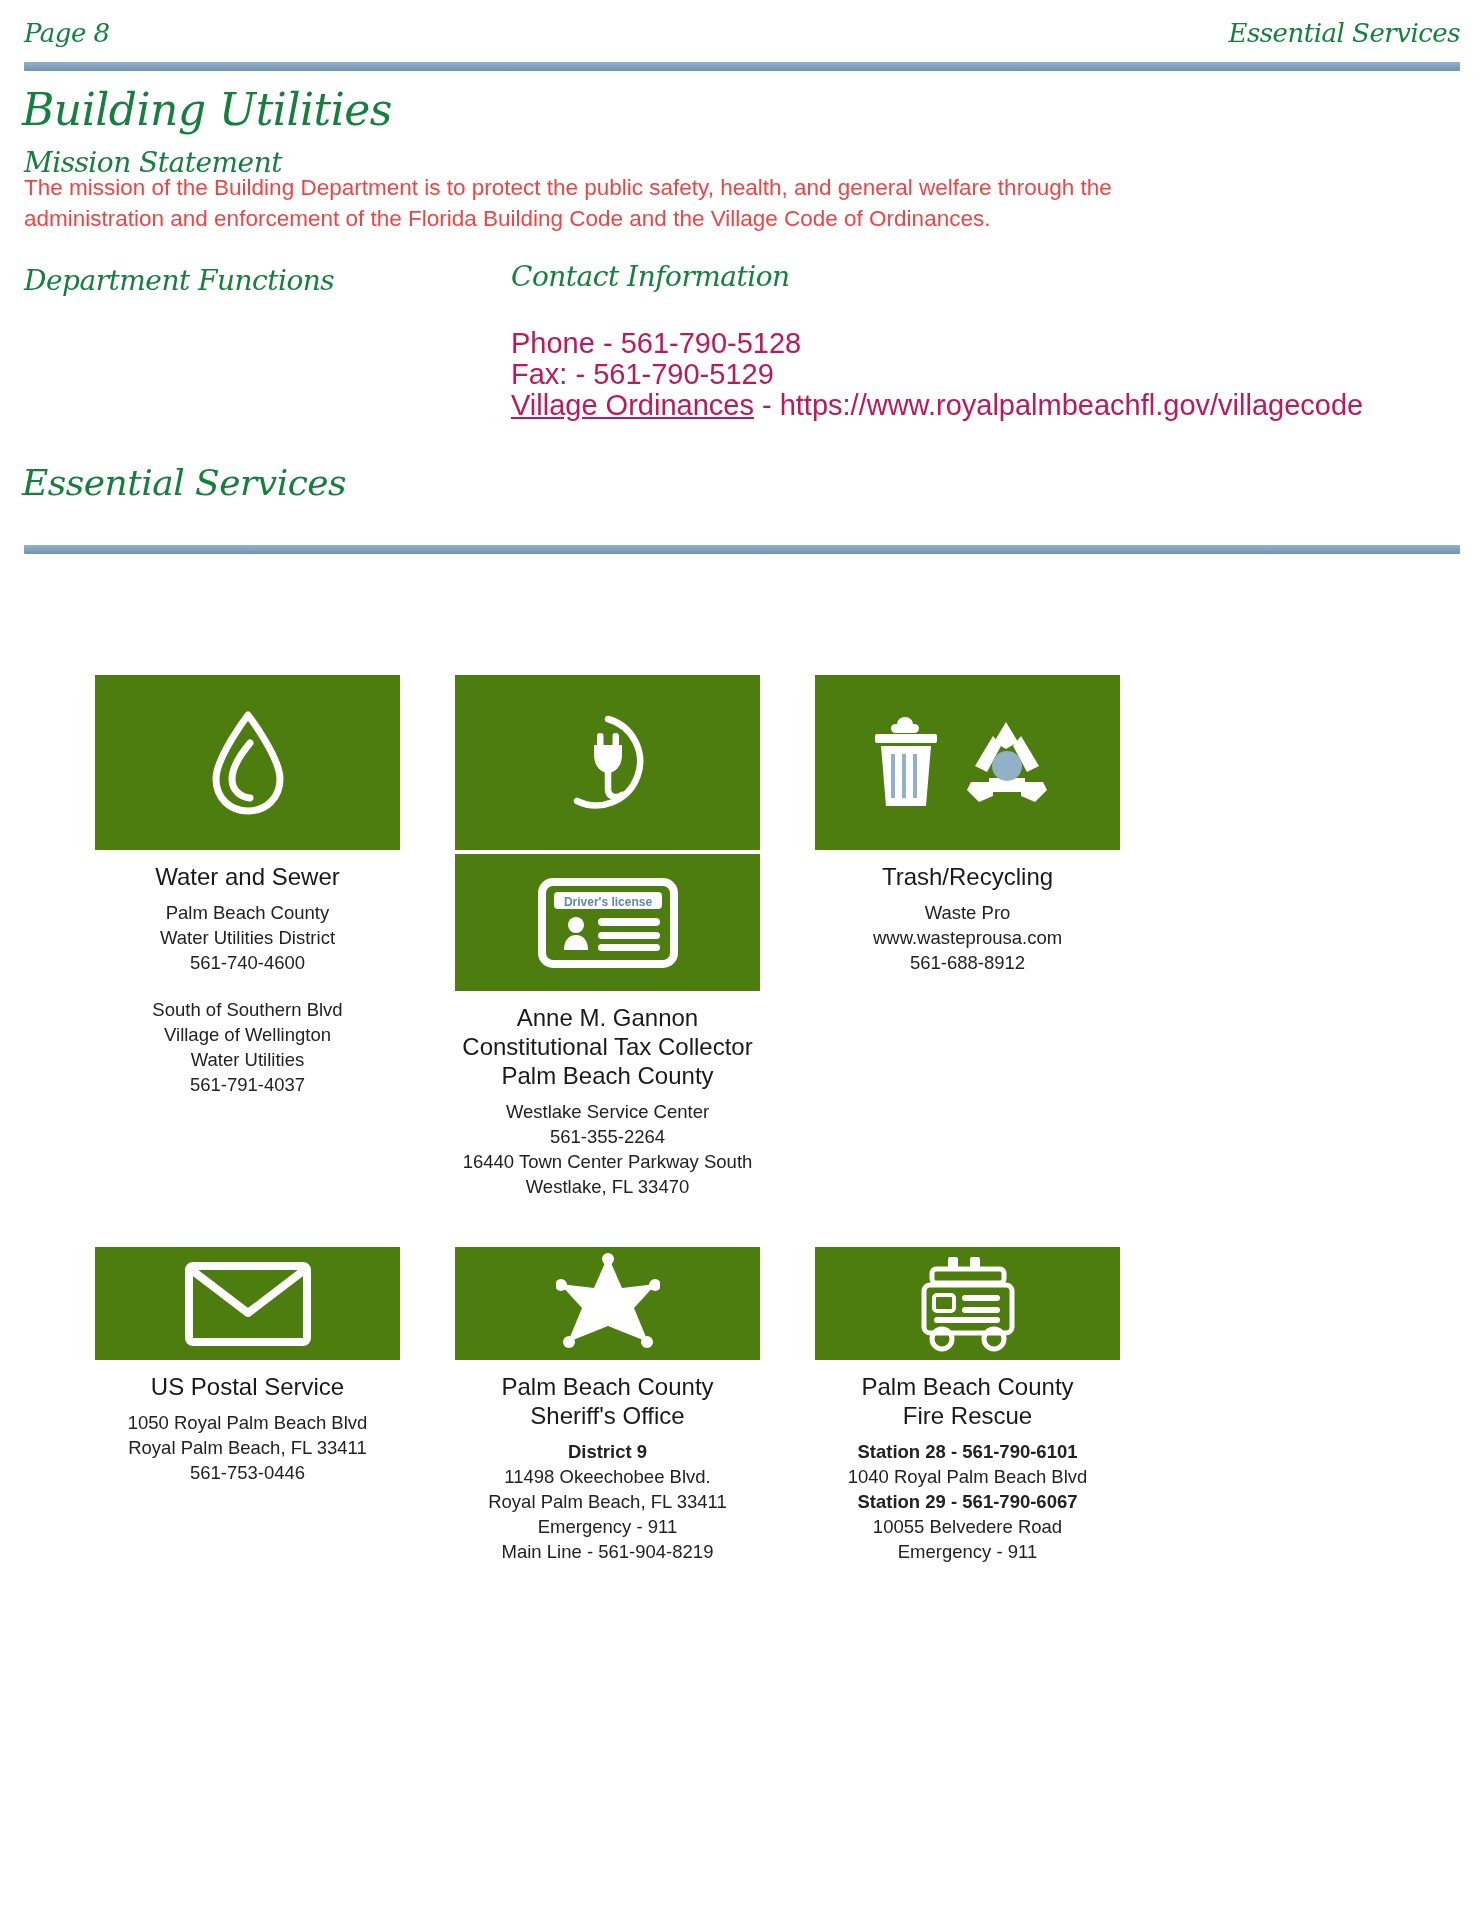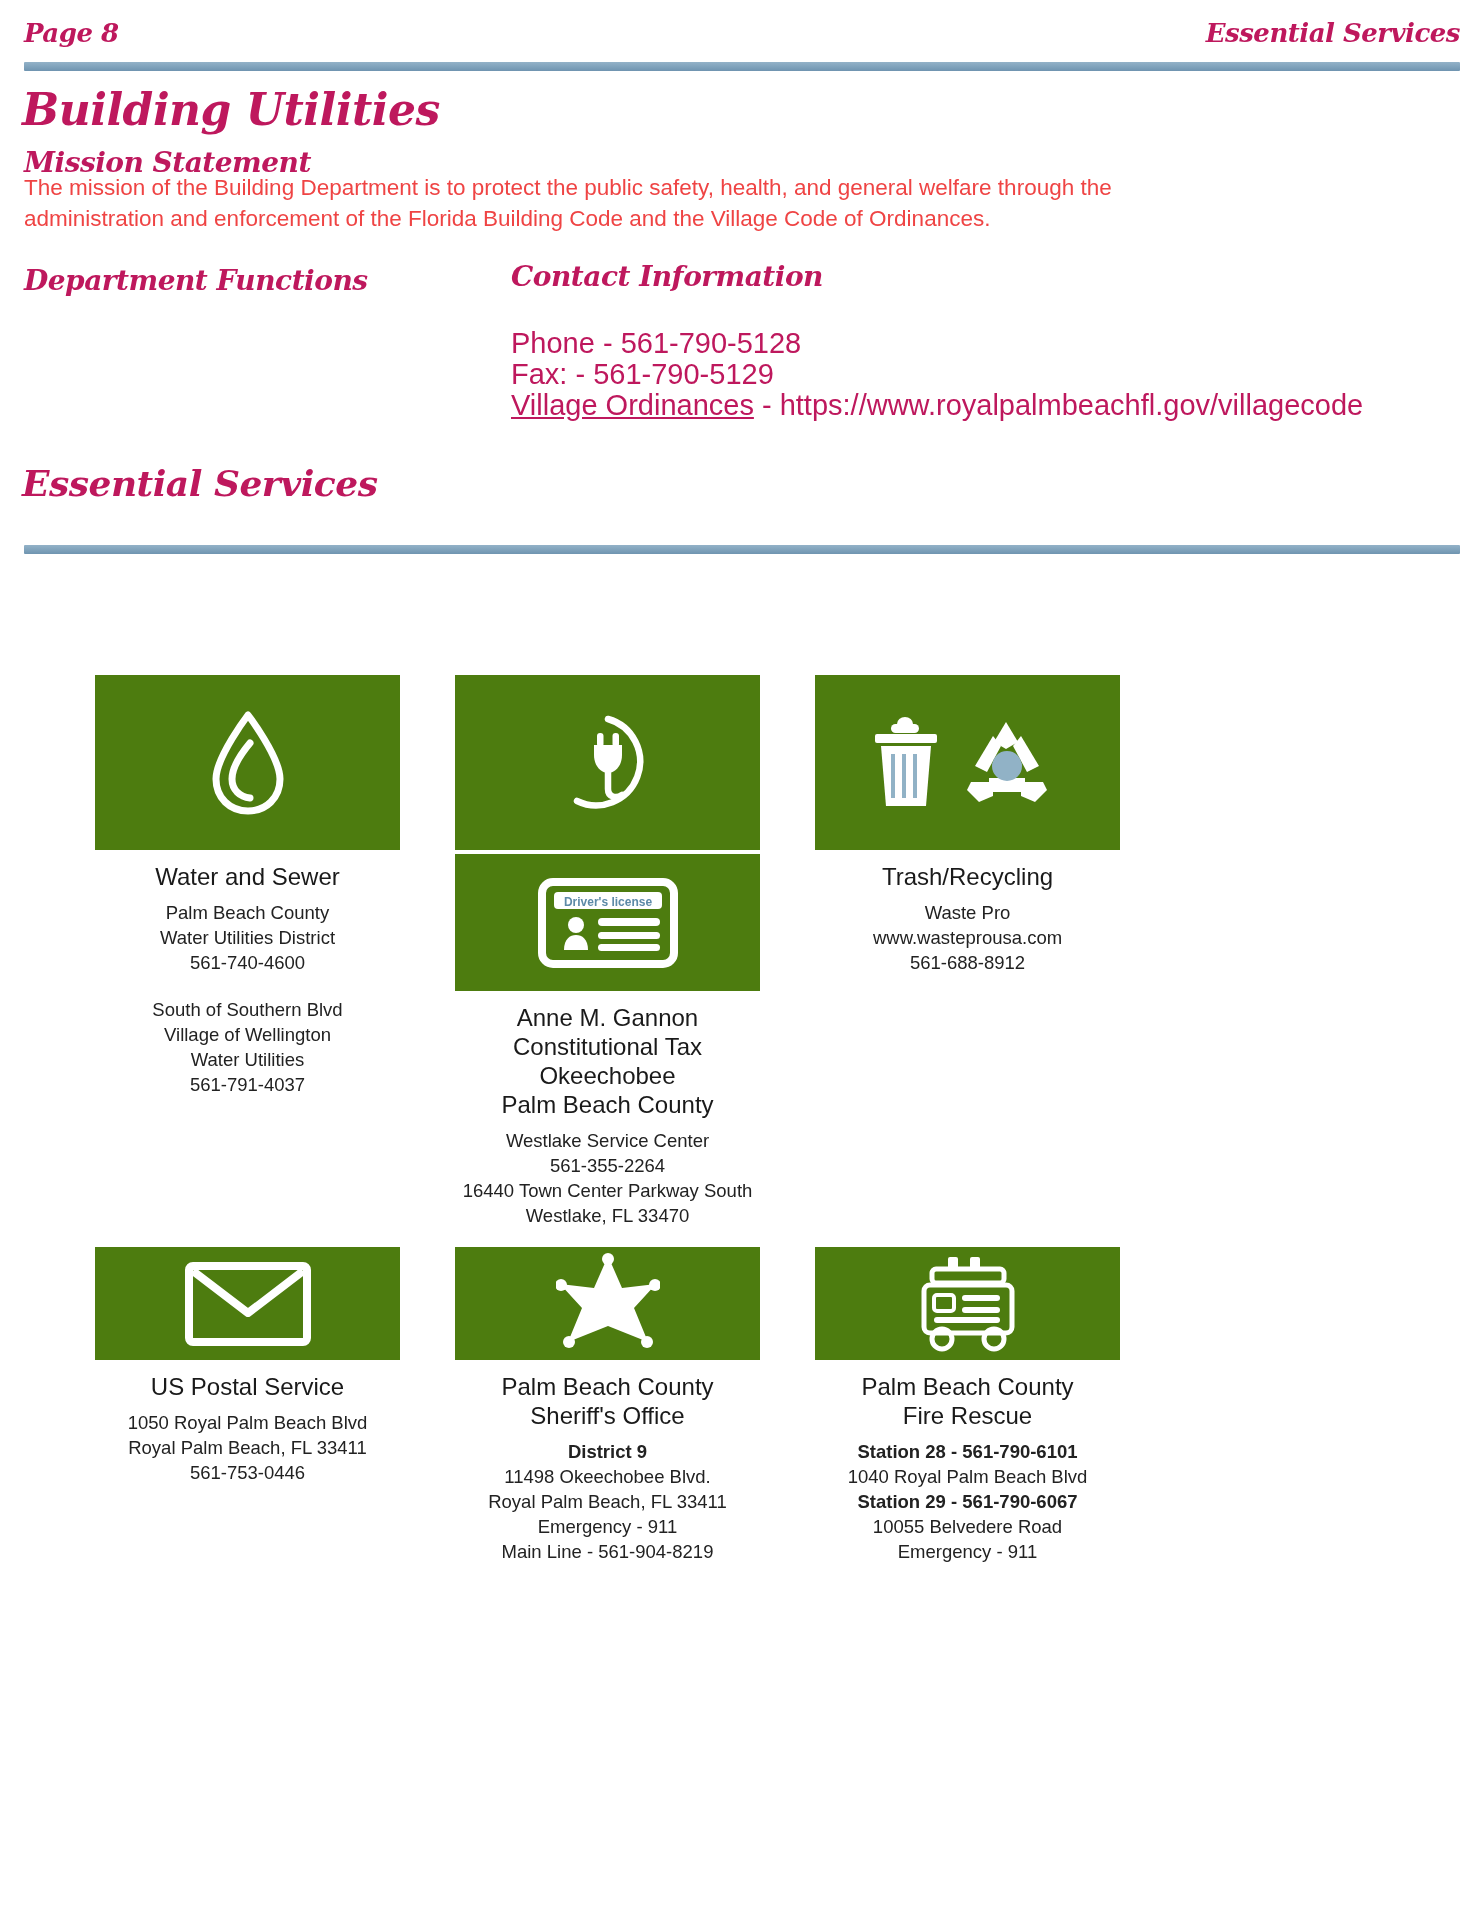--- a/index.html
+++ b/index.html
@@ -30,22 +30,22 @@
     right: 24px;
     top: 18px;
     height: 44px;
     display: flex;
     align-items: flex-start;
     justify-content: space-between;
   }
   .script {
     font-family: "DejaVu Serif", serif;
     font-style: italic;
-    font-weight: 700;
-    color: #be185d;
+    font-weight: 400;
+    color: #15803d;
     letter-spacing: -0.5px;
   }
   .header-left { font-size: 26px; }
   .header-right { font-size: 26px; }
 
   .rule {
     position: absolute;
     left: 24px;
     width: 1436px;
     height: 9px;
@@ -270,21 +270,21 @@
           <text x="70" y="30" text-anchor="middle" fill="#5d8aa8" font-family="'Liberation Sans', sans-serif" font-size="12" font-weight="bold">Driver's license</text>
           <circle cx="38" cy="49" r="8" fill="#ffffff"></circle>
           <path d="M26 74 C26 63 32 59 38 59 C44 59 50 63 50 74 Z" fill="#ffffff"></path>
           <rect x="60" y="42" width="62" height="8" rx="4" fill="#ffffff"></rect>
           <rect x="60" y="56" width="62" height="7" rx="3.5" fill="#ffffff"></rect>
           <rect x="60" y="68" width="62" height="7" rx="3.5" fill="#ffffff"></rect>
         </svg>
       </div>
       <div class="card-title">
         <div>Anne M. Gannon</div>
-        <div>Constitutional Tax Okeechobee</div>
+        <div>Constitutional Tax Collector</div>
         <div>Palm Beach County</div>
       </div>
       <div class="card-lines">
         <div>Westlake Service Center</div>
         <div>561-355-2264</div>
         <div>16440 Town Center Parkway South</div>
         <div>Westlake, FL 33470</div>
       </div>
     </div>
 

